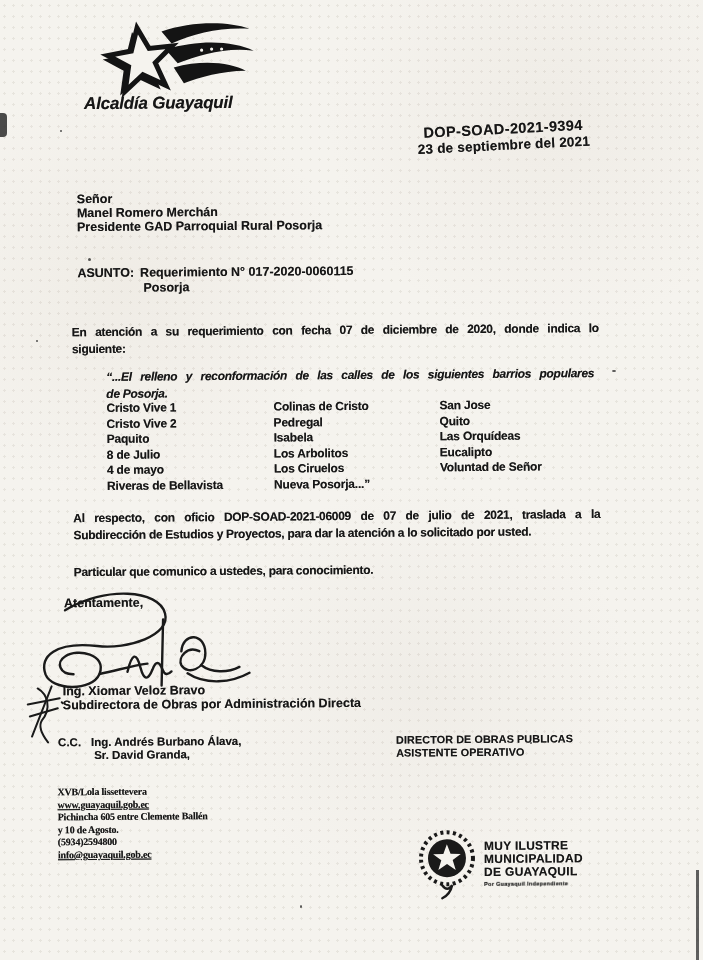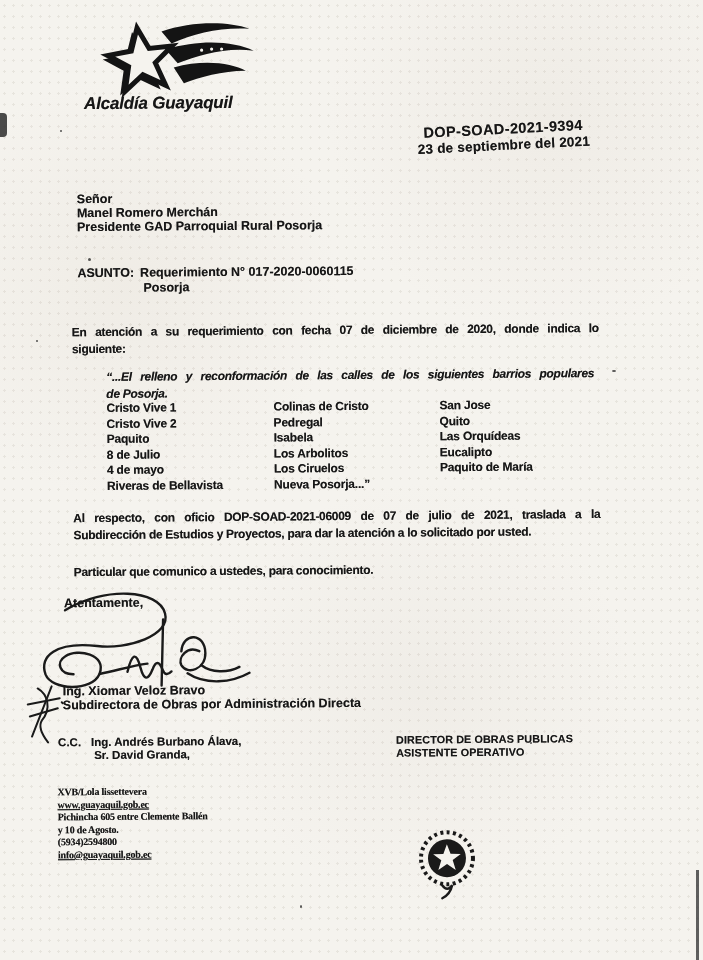--- a/index.html
+++ b/index.html
@@ -105,21 +105,21 @@
         <div class="listrow">Isabela</div>
         <div class="listrow">Los Arbolitos</div>
         <div class="listrow">Los Ciruelos</div>
         <div class="listrow">Nueva Posorja...”</div>
       </div>
       <div class="abs ink" style="left:333px;top:0;">
         <div class="listrow">San Jose</div>
         <div class="listrow">Quito</div>
         <div class="listrow">Las Orquídeas</div>
         <div class="listrow">Eucalipto</div>
-        <div class="listrow">Paquito de María</div>
+        <div class="listrow">Voluntad de Señor</div>
       </div>
     </div>
 
     <div class="abs" style="left:73px;top:508px;width:527px;">
       <div class="ink body-line just">Al respecto, con oficio DOP-SOAD-2021-06009 de 07 de julio de 2021, traslada a la</div>
       <div class="ink body-line">Subdirección de Estudios y Proyectos, para dar la atención a lo solicitado por usted.</div>
     </div>
 
     <div class="abs ink body-line" style="left:73px;top:562px;width:527px;">Particular que comunico a ustedes, para conocimiento.</div>
 
@@ -178,20 +178,26 @@
       <div class="u">info@guayaquil.gob.ec</div>
     </div>
 
     <div class="abs" style="left:415px;top:828px;width:250px;height:80px;display:flex;align-items:flex-start;gap:8px;">
       <svg width="58" height="76" viewBox="0 0 58 76">
         <circle cx="29" cy="31" r="26" fill="none" stroke="#1a1a1a" stroke-width="4" stroke-dasharray="3 3.4"></circle>
         <circle cx="29" cy="31" r="19" fill="#1a1a1a"></circle>
         <polygon points="29,17 32.6,26.6 42.8,26.8 34.7,32.9 37.7,42.7 29,36.8 20.3,42.7 23.3,32.9 15.2,26.8 25.4,26.6" fill="#f5f3ee"></polygon>
         <path d="M24,58 q 5 7 10 0 q -2 9 -10 13" fill="none" stroke="#1a1a1a" stroke-width="2.4" stroke-linecap="round"></path>
       </svg>
+      <div style="padding-top:13px;">
+        <div class="ink b" style="font-size:12px;line-height:13px;letter-spacing:.3px;">MUY ILUSTRE</div>
+        <div class="ink b" style="font-size:12px;line-height:13px;letter-spacing:.3px;">MUNICIPALIDAD</div>
+        <div class="ink b" style="font-size:12px;line-height:13px;letter-spacing:.3px;">DE GUAYAQUIL</div>
+        <div class="ink b" style="font-size:5.5px;line-height:8px;letter-spacing:.3px;filter:blur(.4px);margin-top:1px;">Por Guayaquil Independiente</div>
+      </div>
     </div>
 
   </div>
 
   <div class="abs" style="left:0;top:113px;width:7px;height:24px;background:#2b2b2b;border-radius:0 4px 4px 0;opacity:.85;"></div>
   <div class="abs" style="left:696px;top:870px;width:3px;height:90px;background:#3a3a3a;opacity:.8;"></div>
   <div class="speck" style="left:88px;top:258px;width:3px;height:3px;"></div>
   <div class="speck" style="left:36px;top:340px;width:2px;height:2px;"></div>
   <div class="speck" style="left:612px;top:370px;width:4px;height:2px;"></div>
   <div class="speck" style="left:530px;top:742px;width:2px;height:2px;"></div>

